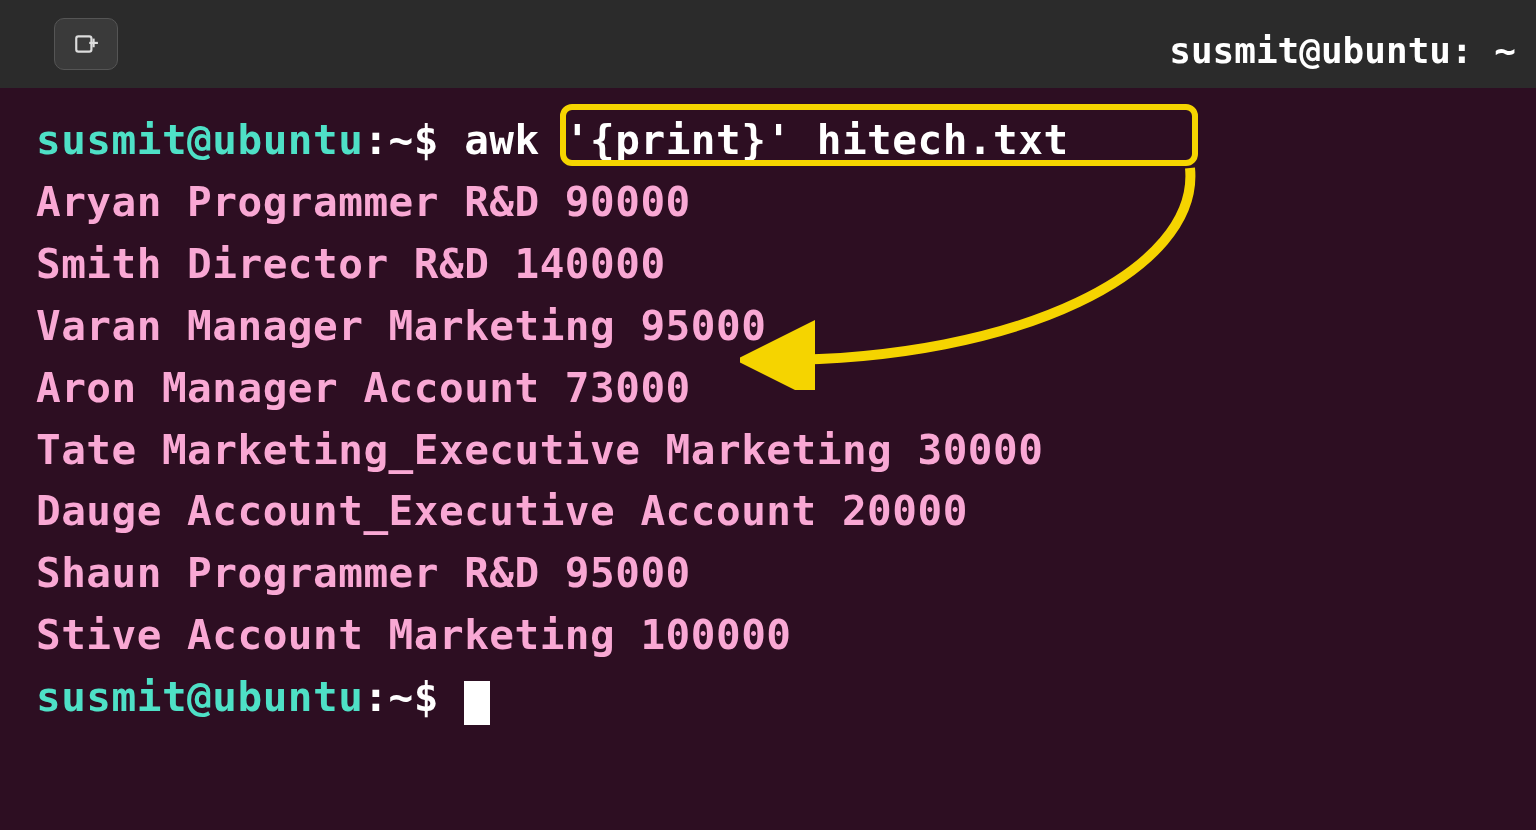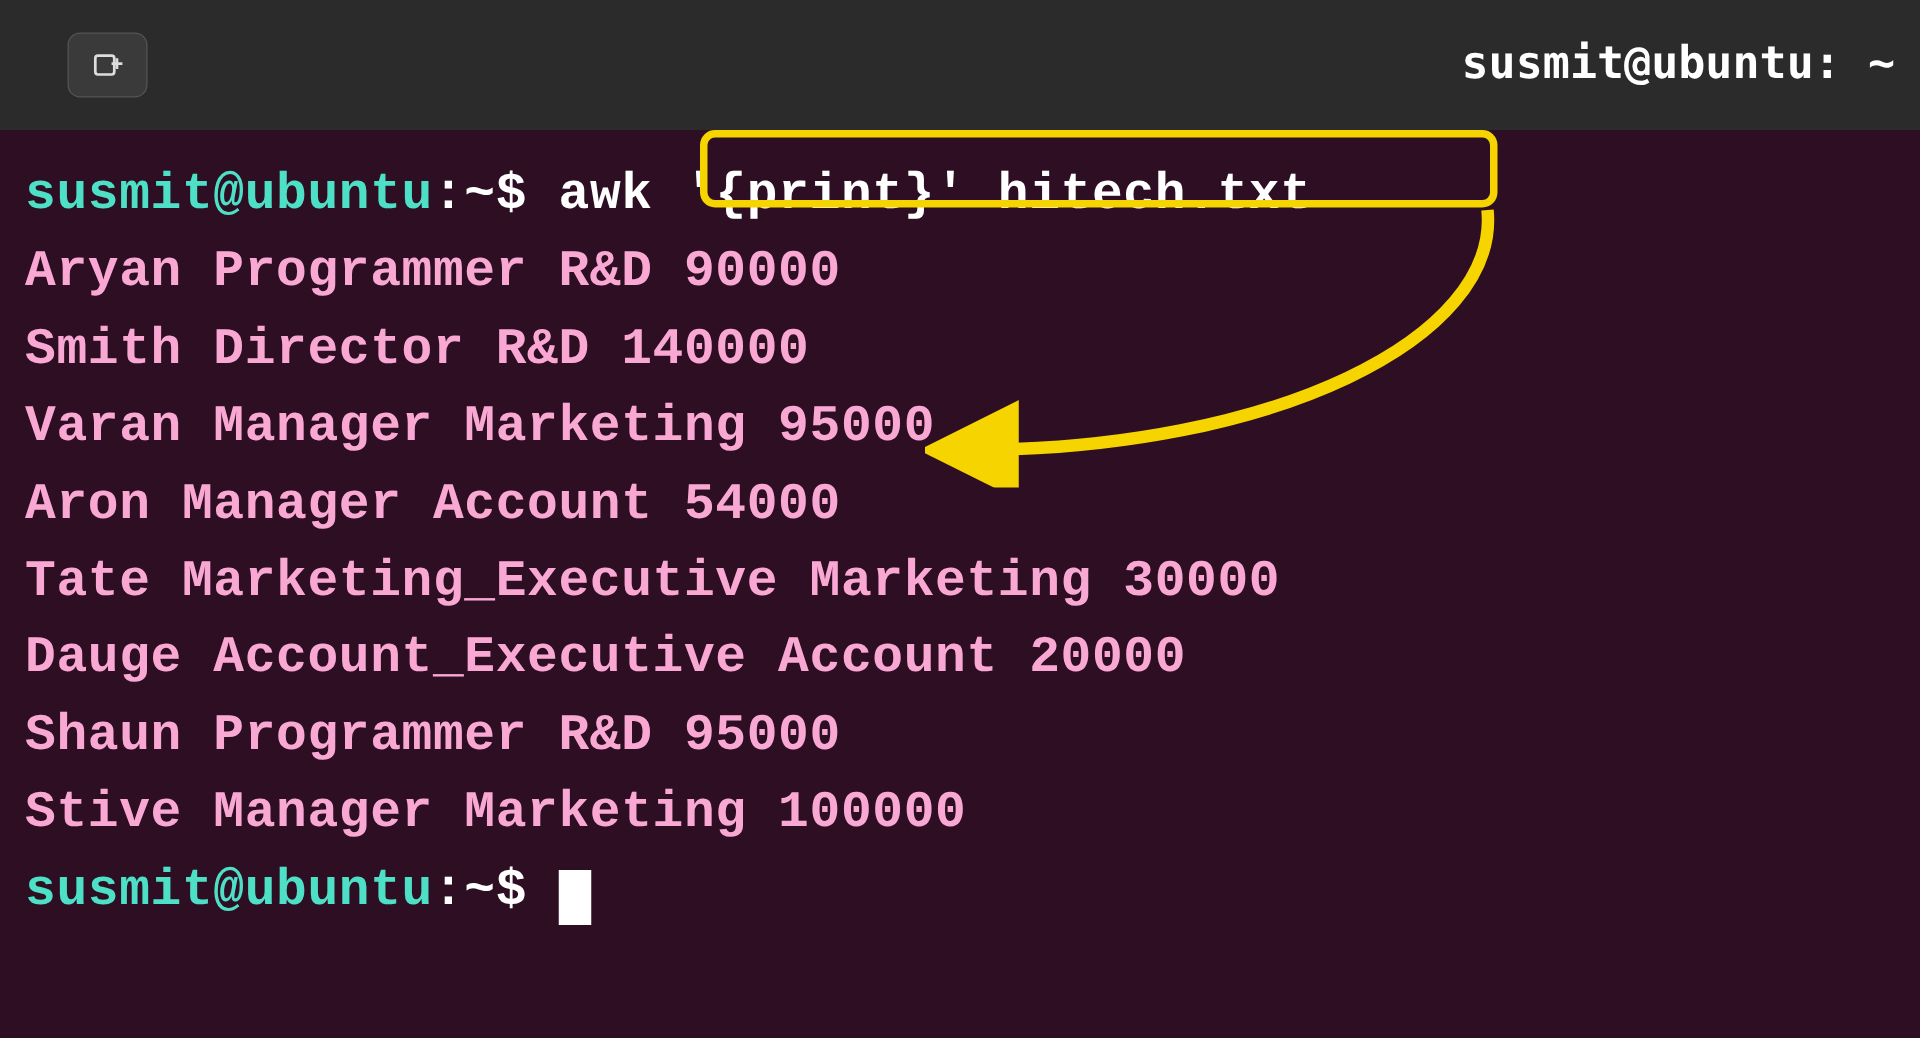--- a/index.html
+++ b/index.html
@@ -7,21 +7,21 @@
       width: 1536px;
       height: 830px;
       background: #2d0e22;
       font-family: 'DejaVu Sans Mono', 'Ubuntu Mono', 'Courier New', monospace;
       font-size: 41px;
       color: #ffffff;
       overflow: hidden;
       position: relative;
     }
     .titlebar {
-      height: 104px;
+      height: 88px;
       background: #2b2b2b;
       display: flex;
       align-items: center;
       position: relative;
     }
     .new-tab-button {
       width: 64px;
       height: 52px;
       margin-left: 54px;
       background: #3a3a3a;
@@ -35,25 +35,24 @@
     .new-tab-button svg { width: 26px; height: 26px; }
     .window-title {
       position: absolute;
       right: 20px;
       top: 30px;
       color: #ffffff;
       font-size: 36px;
       font-weight: bold;
     }
     .terminal {
-      padding: 22px 40px 0 20px;
+      padding: 22px 40px 0 36px;
       line-height: 1.51;
       letter-spacing: 0.5px;
       font-weight: bold;
-      font-family: Liberation Mono, monospace;
     }
     .prompt-user { color: #4ee0c6; font-weight: bold; }
     .prompt-colon { color: #ffffff; font-weight: bold; }
     .prompt-path { color: #ffffff; font-weight: bold; }
     .prompt-dollar { color: #ffffff; font-weight: bold; }
     .cmd { color: #ffffff; }
     .output-line { color: #f9a8d4; white-space: pre; }
     .highlight-box {
       position: absolute;
       border: 6px solid #f5d400;
@@ -87,25 +86,25 @@
   <div class="window-title">susmit@ubuntu: ~</div>
 </div>
 
 <div class="terminal">
   <div>
     <span class="prompt-user">susmit@ubuntu</span><span class="prompt-colon">:</span><span class="prompt-path">~</span><span class="prompt-dollar">$</span><span> </span><span class="cmd">awk '{print}' hitech.txt</span>
   </div>
   <div class="output-line">Aryan Programmer R&amp;D 90000</div>
   <div class="output-line">Smith Director R&amp;D 140000</div>
   <div class="output-line">Varan Manager Marketing 95000</div>
-  <div class="output-line">Aron Manager Account 54000</div>
+  <div class="output-line">Aron Manager Account 73000</div>
   <div class="output-line">Tate Marketing_Executive Marketing 30000</div>
   <div class="output-line">Dauge Account_Executive Account 20000</div>
   <div class="output-line">Shaun Programmer R&amp;D 95000</div>
-  <div class="output-line">Stive Manager Marketing 100000</div>
+  <div class="output-line">Stive Account Marketing 100000</div>
   <div>
     <span class="prompt-user">susmit@ubuntu</span><span class="prompt-colon">:</span><span class="prompt-path">~</span><span class="prompt-dollar">$</span><span> </span><span class="cursor"></span>
   </div>
 </div>
 
 <div class="highlight-box" style="left:560px; top:104px; width:638px; height:62px;"></div>
 
 <svg class="annotation-arrow" style="left:740px; top:160px; width:470px; height:230px;" viewBox="0 0 470 230">
   <defs>
     <marker id="arrowhead" markerWidth="12" markerHeight="12" refX="6" refY="6" orient="auto">

